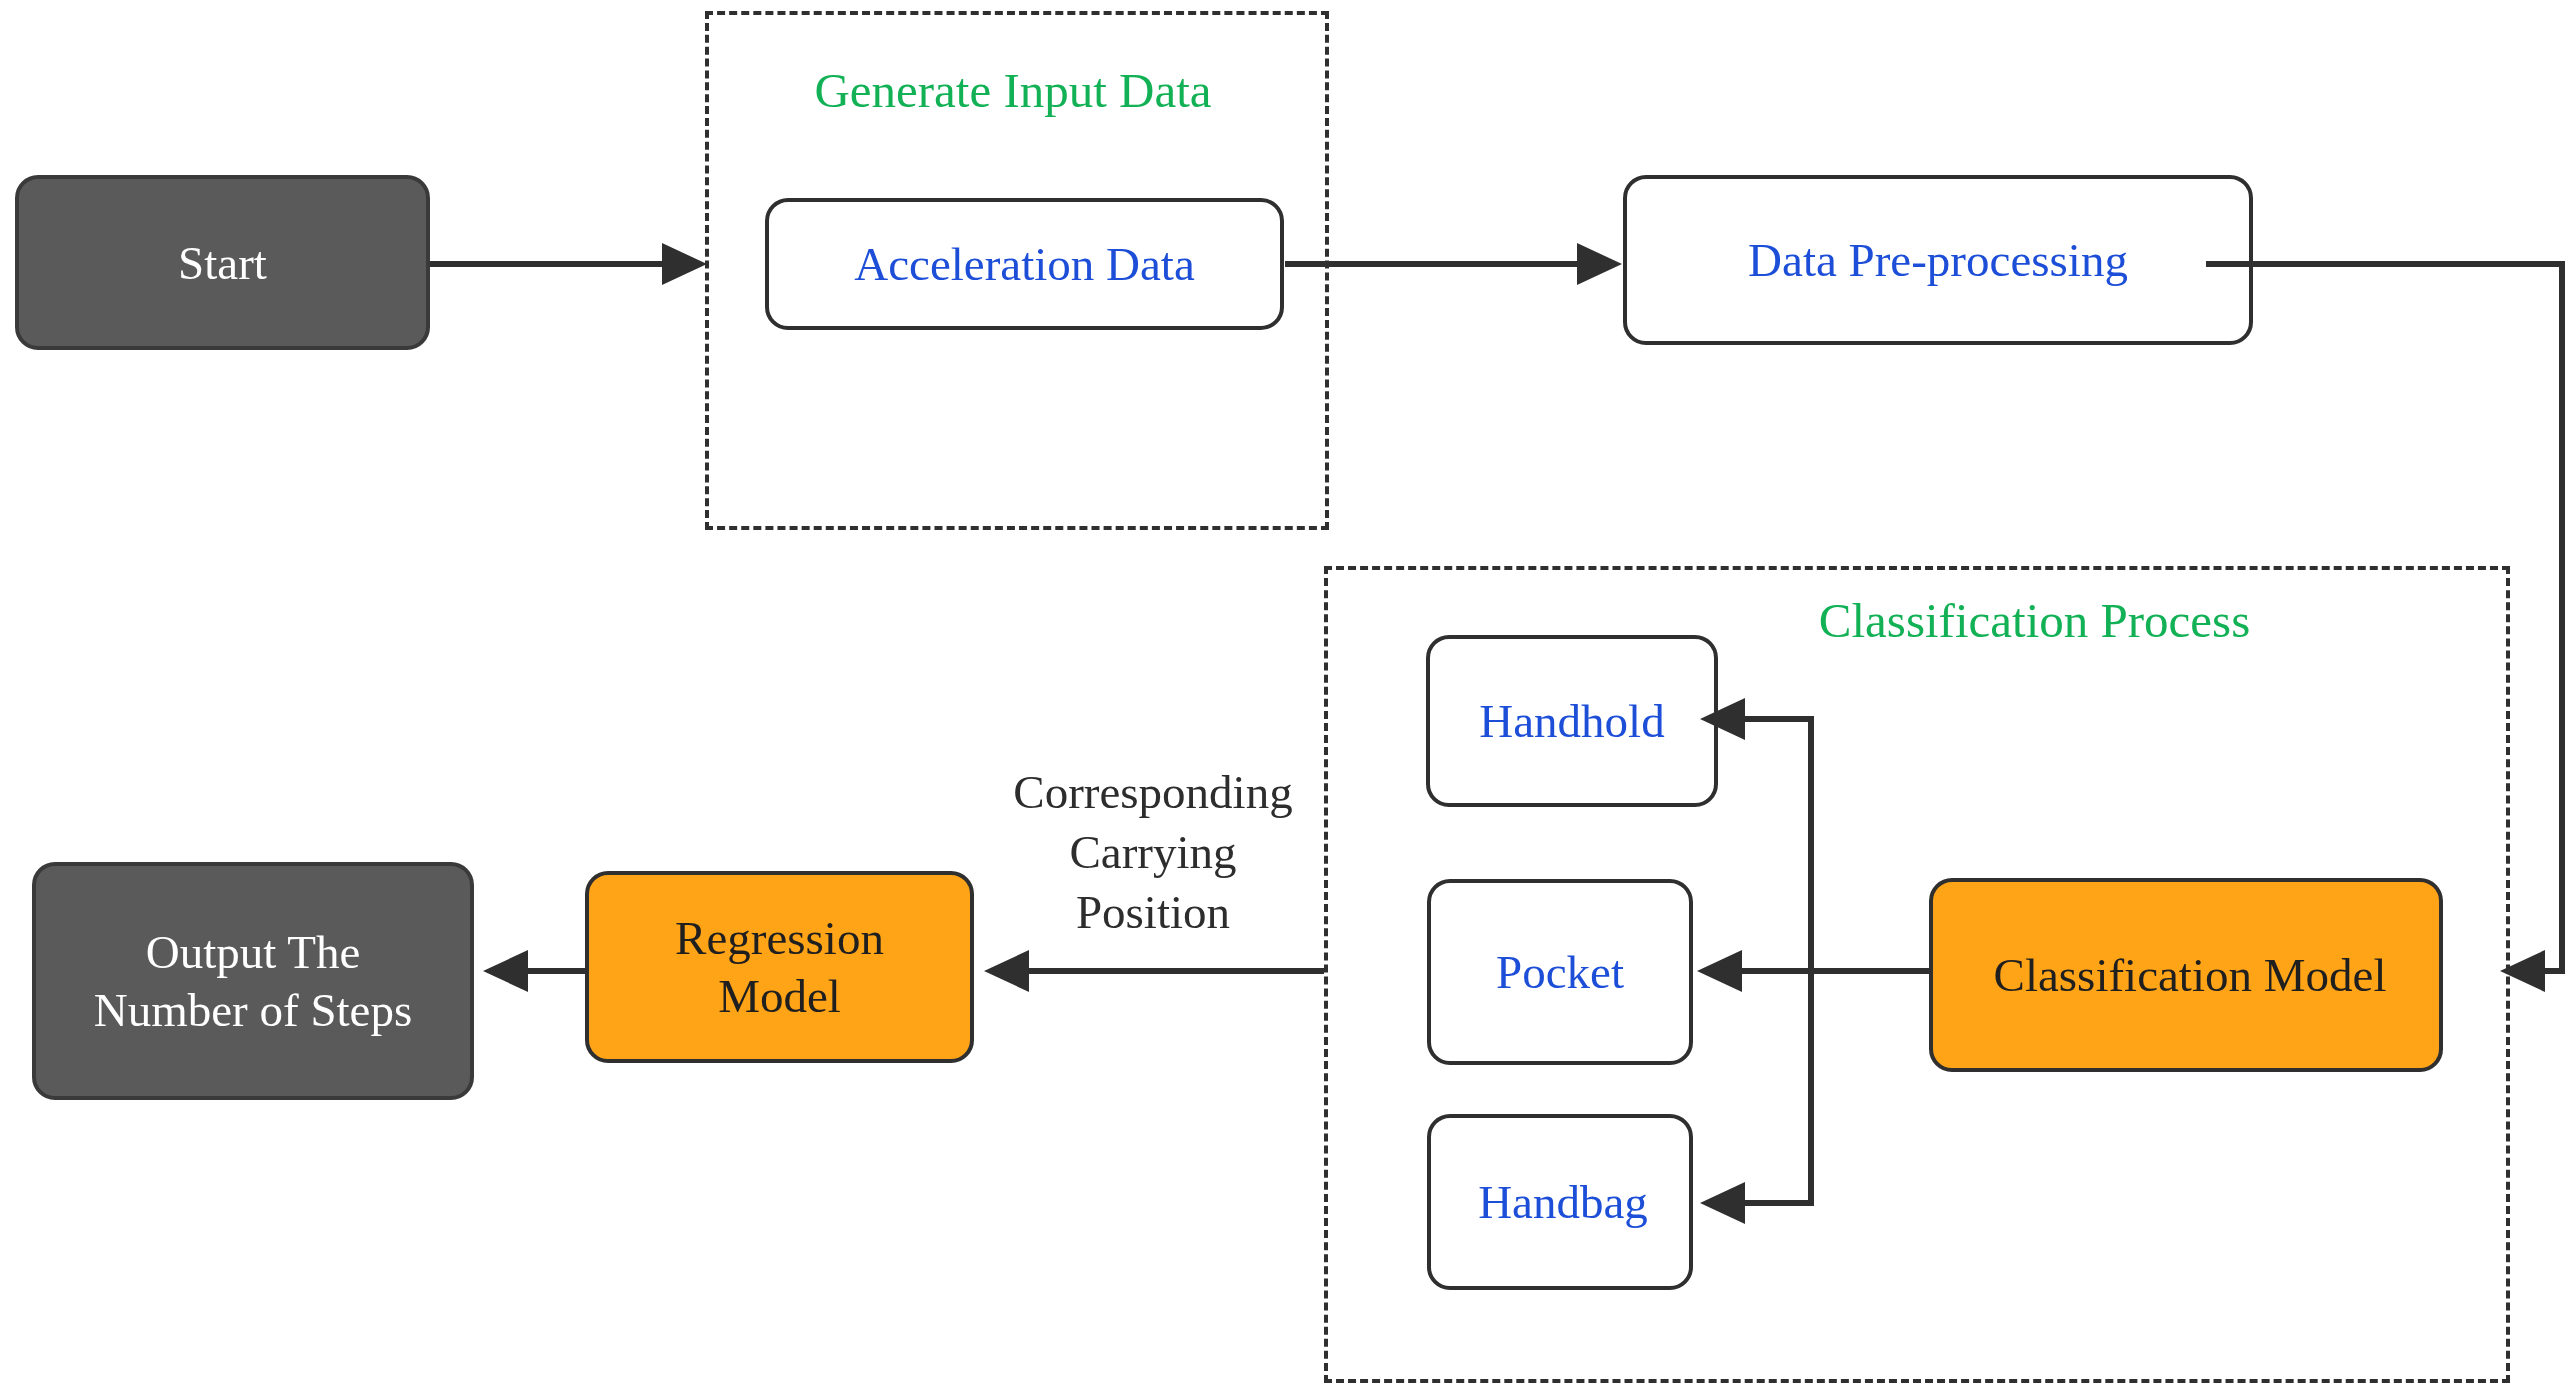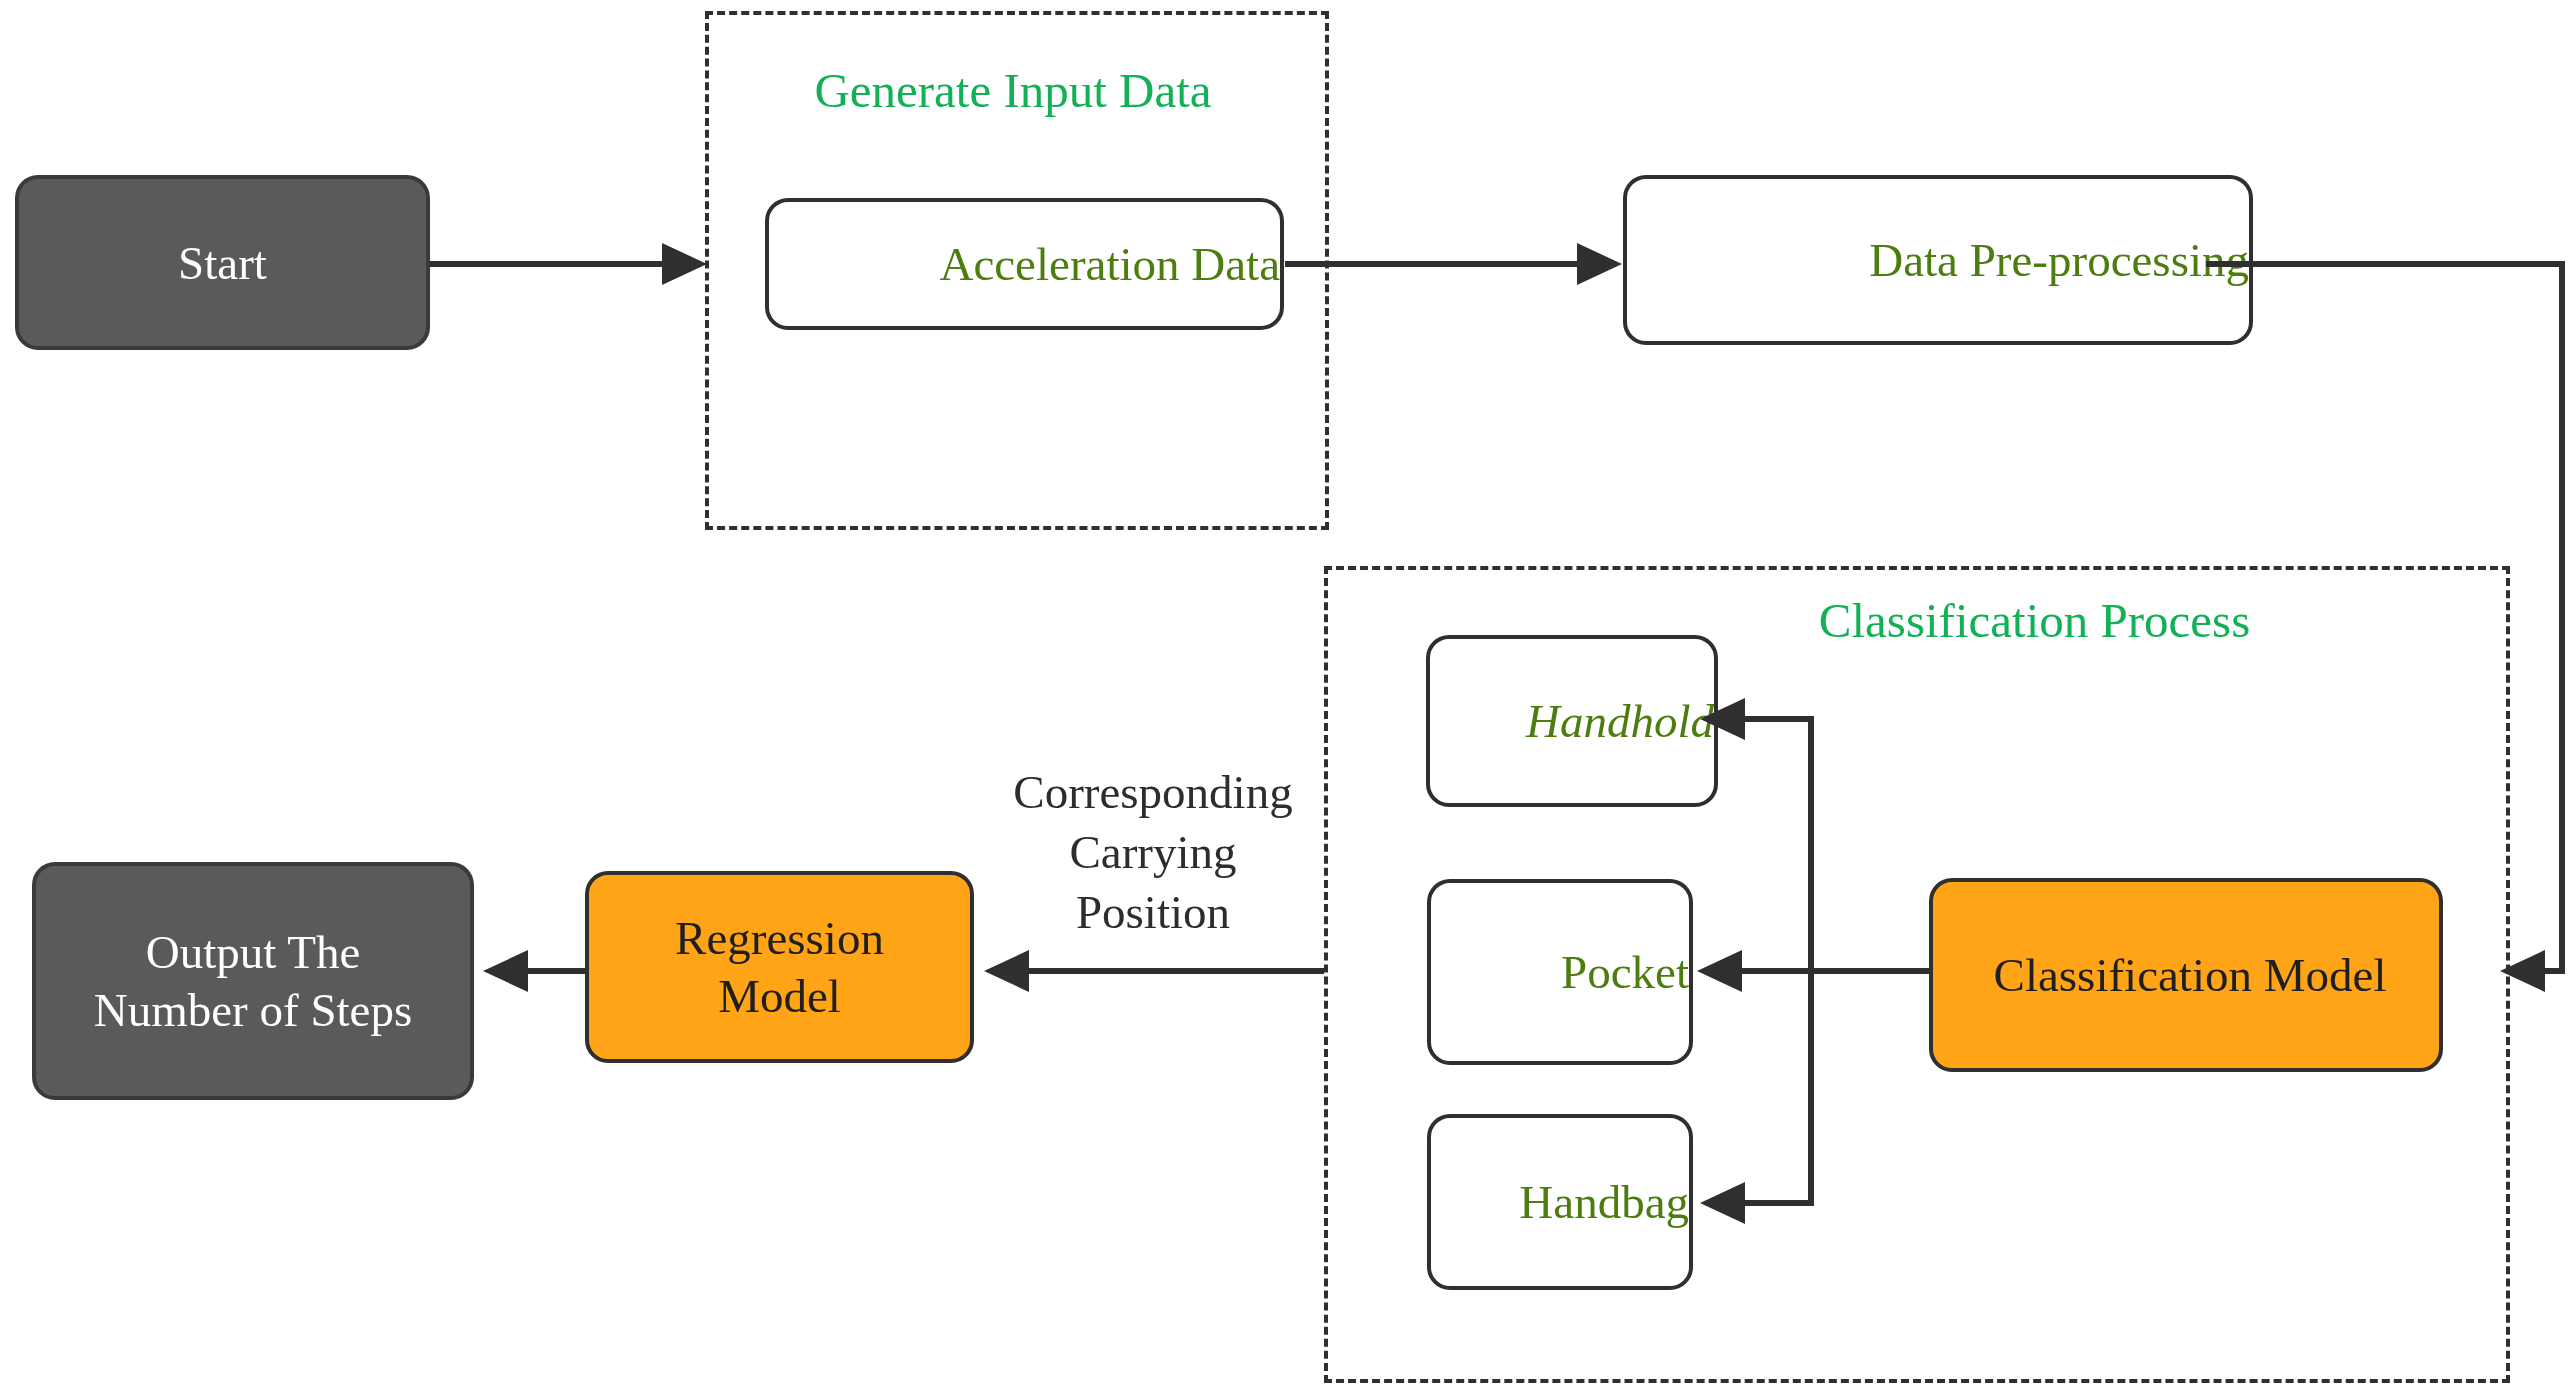--- a/index.html
+++ b/index.html
@@ -28,21 +28,21 @@
     position:absolute;
     display:flex;align-items:center;justify-content:center;
     border:4.7px solid var(--line,#2f2f2f);
     border-radius:23px;
     box-sizing:border-box;
     text-align:center;
     font-size:47px;
     line-height:58px;
     white-space:pre-line;
   }
-  .node.white{background:#ffffff;color:#4d7c0f;justify-content:flex-end;}
+  .node.white{background:#ffffff;color:#1d4ed8;}
   .node.gray{background:var(--gray,#5a5a5a);color:#ffffff;border-color:#3a3a3a;}
   .node.orange{background:var(--orange,#ffa317);color:#1f1f1f;}
   
   .hline,.vline{position:absolute;background:var(--line,#2f2f2f);}
   .hline{height:5.7px;}
   .vline{width:5.7px;}
   
   .head{position:absolute;width:0;height:0;}
   .head.right{
     border-top:21px solid transparent;
@@ -80,21 +80,21 @@
   </div>
 
   <div class="node white" style="left:765px;top:198px;width:519px;height:132px;">
     <span>Acceleration Data</span>
   </div>
 
   <div class="node white" style="left:1623px;top:175px;width:630px;height:170px;">
     <span>Data Pre-processing</span>
   </div>
 
-  <div class="node white" style="left:1426px;top:635px;width:292px;height:172px;font-style:italic;">
+  <div class="node white" style="left:1426px;top:635px;width:292px;height:172px;">
     <span>Handhold</span>
   </div>
 
   <div class="node white" style="left:1427px;top:879px;width:266px;height:186px;">
     <span>Pocket</span>
   </div>
 
   <div class="node white" style="left:1427px;top:1114px;width:266px;height:176px;padding-left:6px;">
     <span>Handbag</span>
   </div>

